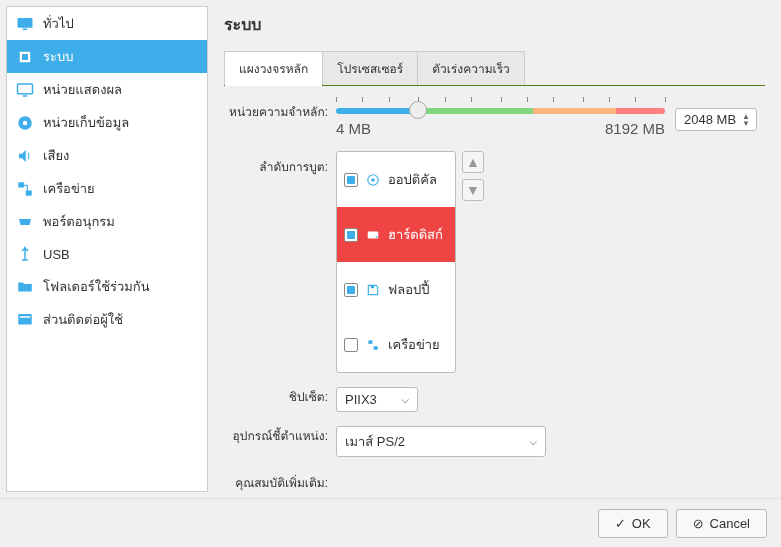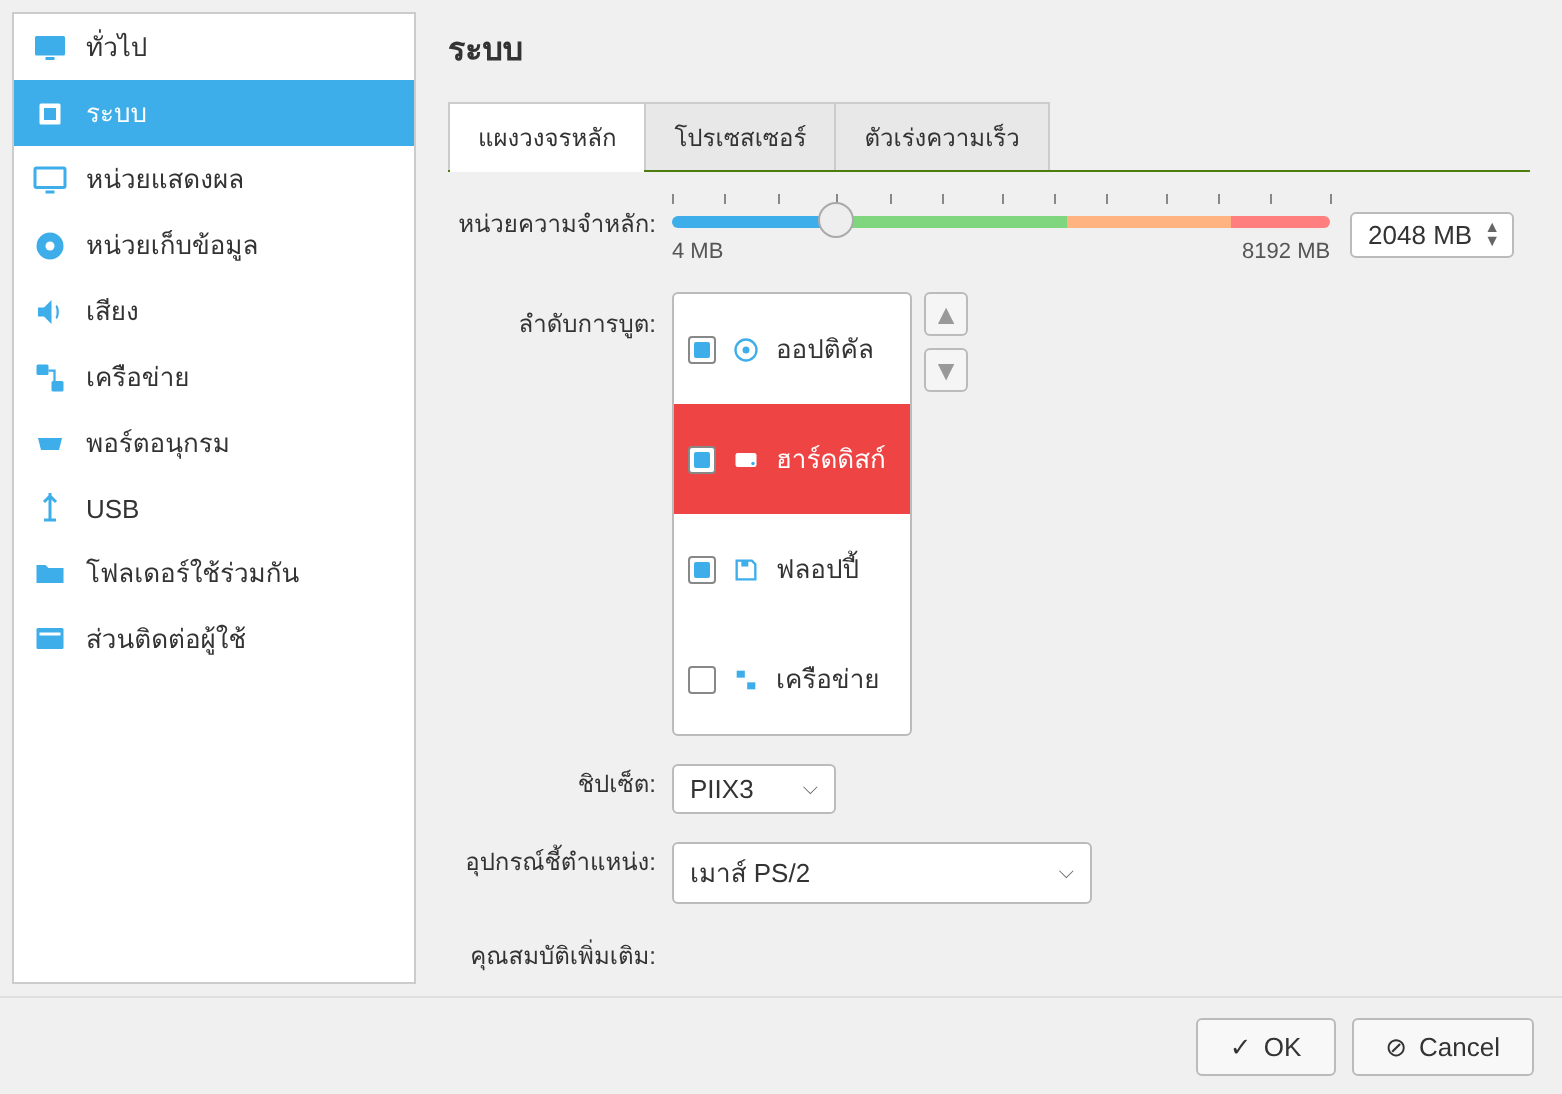--- a/index.html
+++ b/index.html
@@ -17,21 +17,21 @@
 .tab.active::after { content: ''; position: absolute; bottom: -1px; left: 0; right: 0; height: 1px; background: #fff; }
 .tab-content { padding: 16px 8px 8px 0; }
 .form-row { display: flex; align-items: flex-start; margin-bottom: 14px; }
 .form-row.top { align-items: flex-start; }
 .form-label { width: 112px; text-align: right; padding-right: 8px; font-size: 12px; flex-shrink: 0; }
 .slider-wrap { flex: 1; display: flex; align-items: center; gap: 10px; }
 .slider-track-wrap { flex: 1; position: relative; }
 .slider-track { height: 6px; background: linear-gradient(to right, #3daee9 0%, #3daee9 25%, #7fd67f 25%, #7fd67f 60%, #ffb380 60%, #ffb380 85%, #ff7f7f 85%, #ff7f7f 100%); border-radius: 3px; position: relative; }
 .slider-tick { position: absolute; width: 1px; height: 5px; background: #888; top: -5px; }
 .slider-thumb { position: absolute; width: 18px; height: 18px; background: #eee; border: 1px solid #aaa; border-radius: 50%; top: -7px; left: 25%; transform: translateX(-50%); }
-.slider-labels { display: flex; justify-content: space-between; font-size: 11px; margin-top: 6px; color: #555; }
+.slider-labels { display: flex; justify-content: space-between; font-size: 15px; margin-top: 6px; color: #555; }
 .spinbox { display: flex; align-items: center; border: 1px solid #bbb; background: #fff; border-radius: 3px; padding: 3px 6px; gap: 6px; }
 .spinbox-val { min-width: 54px; text-align: right; }
 .spinbox-btns { display: flex; flex-direction: column; font-size: 8px; line-height: 7px; cursor: pointer; color: #666; }
 .boot-list { border: 1px solid #bbb; border-radius: 3px; background: #fff; width: 120px; }
 .boot-item { display: flex; align-items: center; padding: 17px 7px; gap: 7px; }
 .boot-item.sel { background: #ef4444; color: #fff; }
 .boot-checkbox { width: 14px; height: 14px; border: 1px solid #888; border-radius: 2px; display: flex; align-items: center; justify-content: center; background: #fff; flex-shrink: 0; }
 .boot-checkbox.checked::after { content: ''; width: 8px; height: 8px; background: #3daee9; border-radius: 1px; }
 .boot-item.sel .boot-checkbox.checked::after { background: #3daee9; }
 .boot-icon { width: 16px; height: 16px; display: flex; align-items: center; justify-content: center; flex-shrink: 0; }

